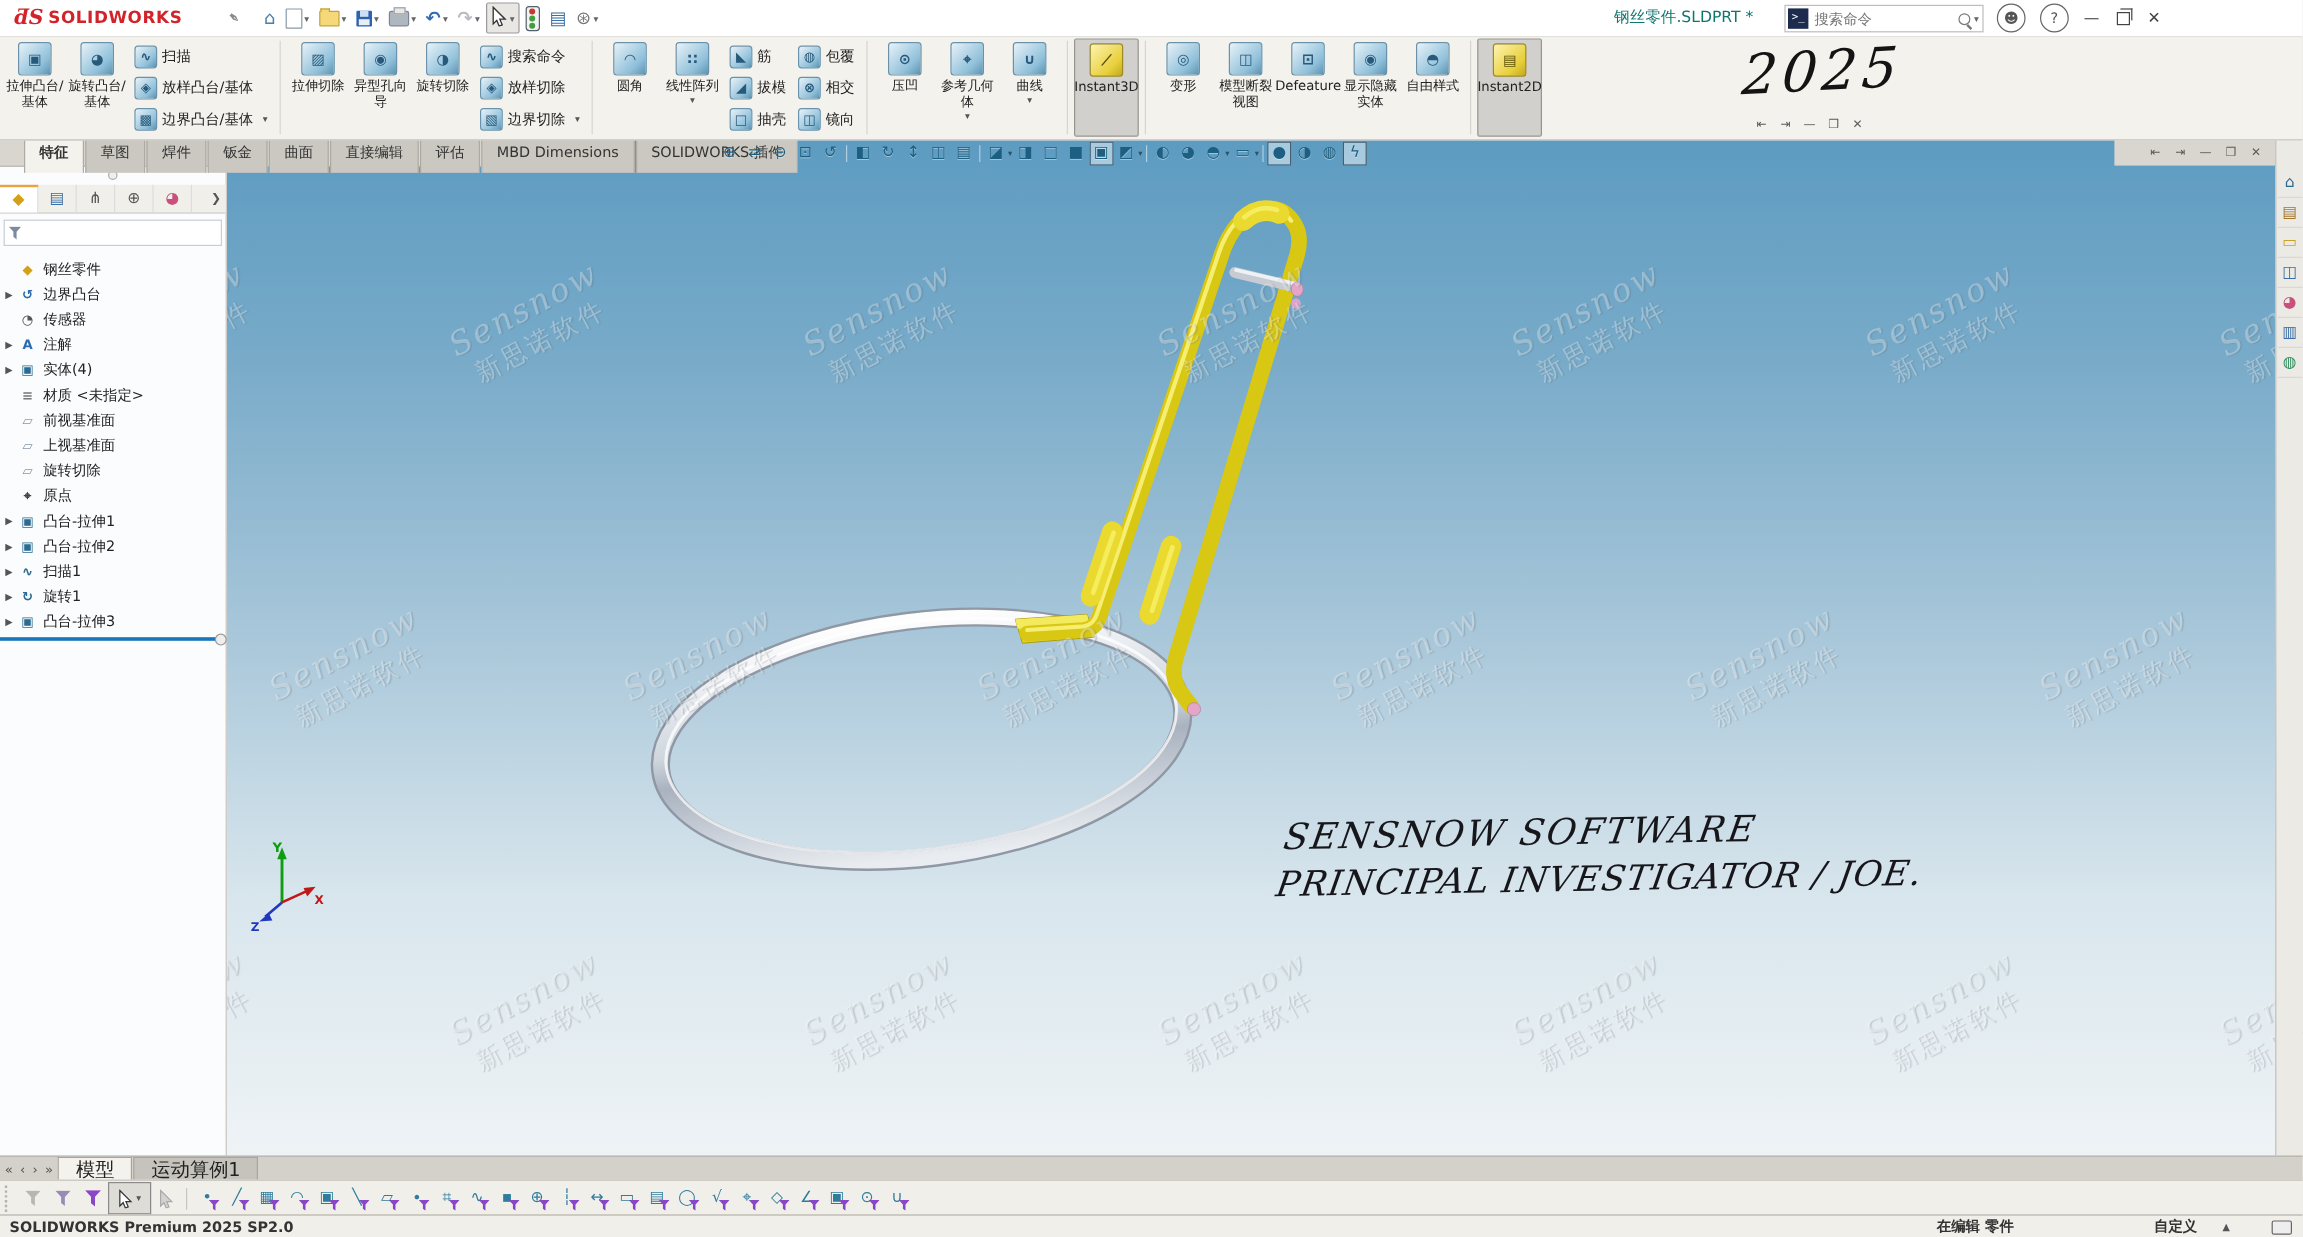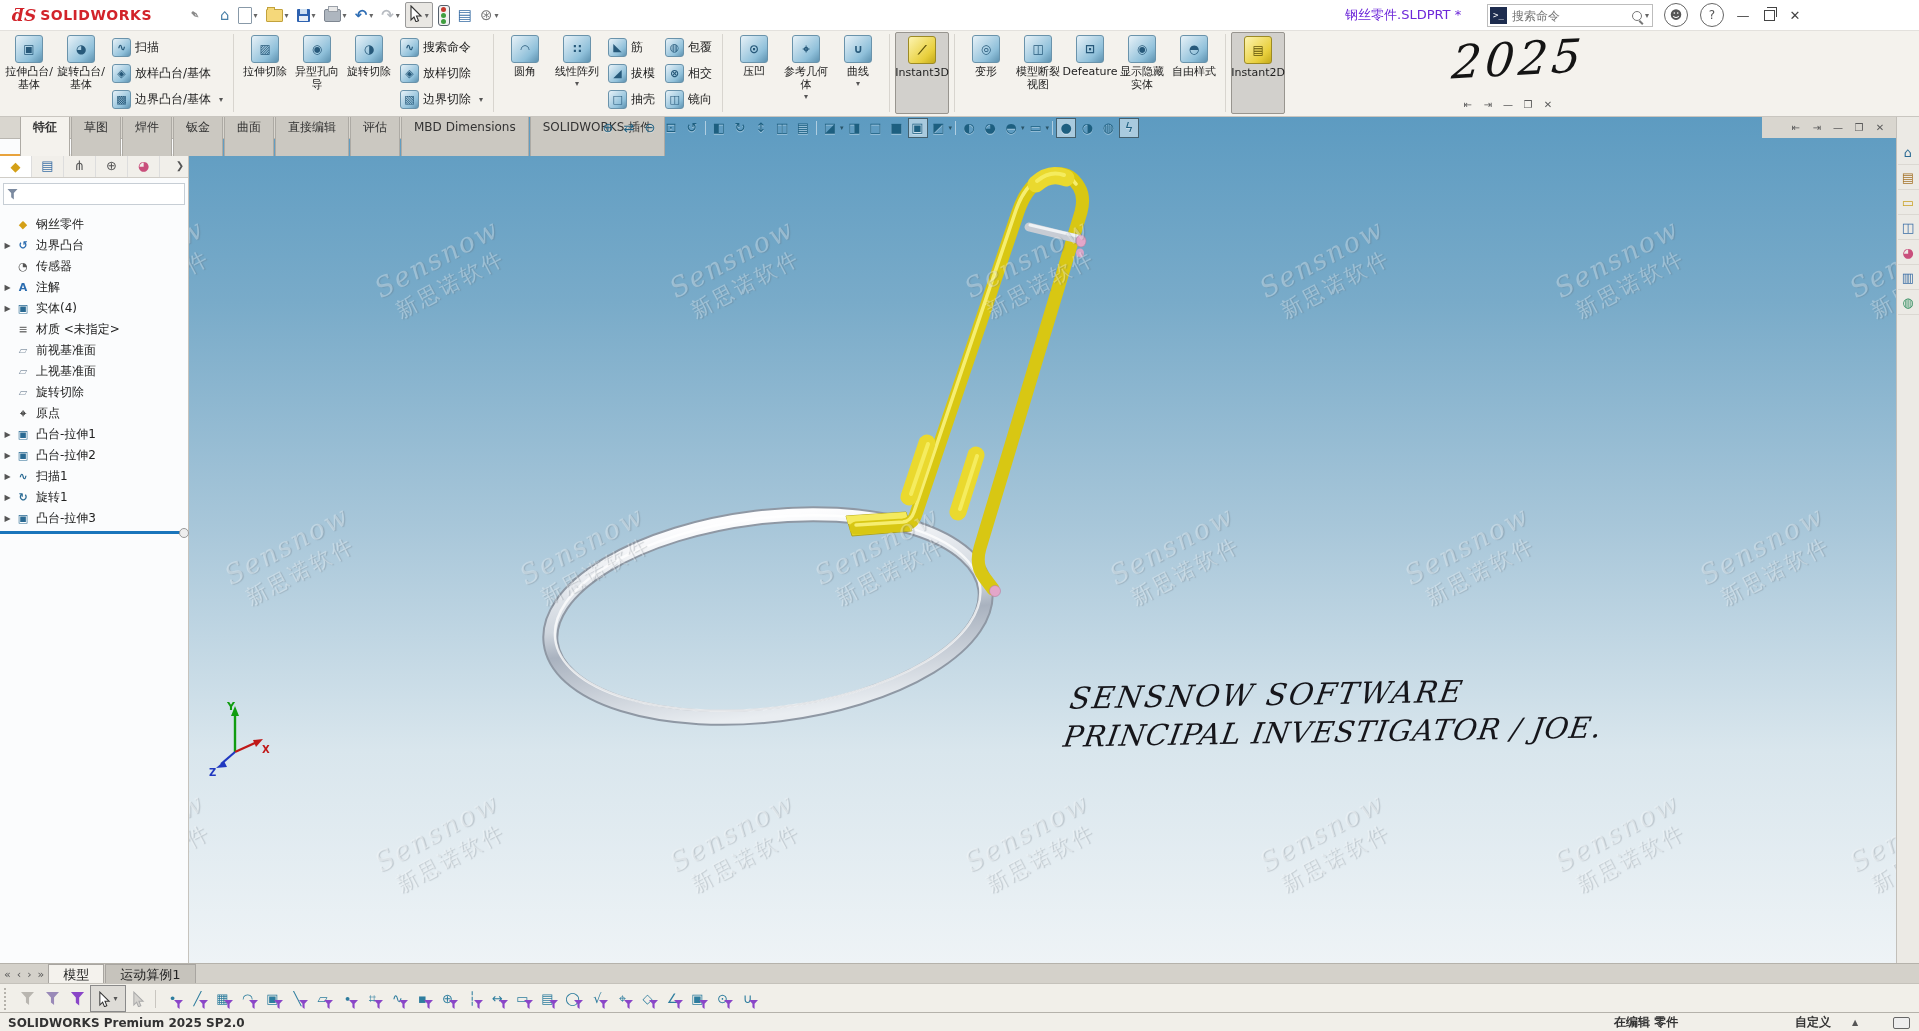--- a/index.html
+++ b/index.html
@@ -25,21 +25,21 @@
   .ic-save{width:13px;height:13px;background:#2e62b0;position:relative;border-radius:1px;}
   .ic-save:before{content:"";position:absolute;left:3px;top:0;width:7px;height:5px;background:#cfe0f2;}
   .ic-save:after{content:"";position:absolute;left:2px;bottom:1px;width:9px;height:5px;background:#e8eef6;}
   .ic-print{width:15px;height:11px;background:#aeb6bf;border:1px solid #7e8691;border-radius:2px;position:relative;}
   .ic-print:before{content:"";position:absolute;left:3px;top:-4px;width:8px;height:4px;background:#e8e8e8;border:1px solid #9aa0a8;}
   .ic-undo{font-size:15px;color:#2e6db4;font-weight:bold;}
   .ic-redo{font-size:15px;color:#b8bcc2;font-weight:bold;}
   .traffic{width:10px;height:19px;border:1px solid #55606c;border-radius:3px;background:#f2f2f2;
            display:flex;flex-direction:column;align-items:center;justify-content:space-evenly;}
   .traffic i{width:5px;height:5px;border-radius:50%;display:block;}
-  #wintitle{position:absolute;left:1345px;top:0;line-height:30px;font-size:13px;color:#6d28d9;}
+  #wintitle{position:absolute;left:1345px;top:0;line-height:30px;font-size:13px;color:#0f766e;}
   #searchbox{position:absolute;left:1487px;top:4px;width:164px;height:21px;border:1px solid #bdbdbd;
              background:#fff;display:flex;align-items:center;}
   .search-cmd-icon{width:17px;height:17px;background:#1d2c4e;color:#fff;font-family:"DejaVu Sans Mono",monospace;
              font-size:9px;line-height:17px;text-align:center;margin:0 3px 0 2px;}
   #searchbox input{flex:1;border:none;outline:none;font-size:12px;color:#444;min-width:0;background:transparent;}
   .mag{width:8px;height:8px;border:1.5px solid #777;border-radius:50%;position:relative;margin-right:3px;}
   .mag:after{content:"";position:absolute;left:7px;top:8px;width:5px;height:1.5px;background:#777;transform:rotate(45deg);transform-origin:0 0;}
   .tb-right{position:absolute;left:1658px;top:0;display:flex;align-items:center;height:30px;}
   .circ-btn{width:22px;height:22px;border:1.5px solid #666;border-radius:50%;margin:0 6px;
             display:flex;align-items:center;justify-content:center;font-size:12px;color:#555;}
@@ -64,21 +64,21 @@
   .rb-srow{display:flex;align-items:center;height:24px;padding:0 3px;border-radius:2px;}
   .rb-srow .chip{width:17px;height:17px;font-size:11px;margin-right:4px;}
   .rb-srow .lbl{font-size:12px;white-space:nowrap;}
   .rb-srow .car{font-size:8px;color:#555;margin-left:8px;}
   #year2025{position:absolute;left:1452px;top:32px;font-family:"DejaVu Serif",serif;font-style:italic;
             font-size:46px;color:#141414;transform:rotate(-3deg) skewX(-8deg);letter-spacing:4px;z-index:31;}
   #ribcorner{position:absolute;left:1462px;top:99px;display:flex;gap:8px;z-index:32;}
   .mini-ctl{font-size:10px;color:#5a5a5a;width:12px;text-align:center;}
   
   #tabsbg{position:absolute;left:0;top:116px;width:518px;height:22px;background:#d9d6cf;border-bottom:1px solid #b9b6b0;z-index:21;}
-  #cmdtabs{position:absolute;left:6px;top:116px;height:40px;display:flex;z-index:22;padding-left:14px;}
+  #cmdtabs{position:absolute;left:6px;top:116px;height:28px;display:flex;z-index:22;padding-left:14px;}
   .cmdtab{padding:0 12px;line-height:21px;font-size:12px;color:#333;background:#cbc8c1;
           border:1px solid #adaaa4;border-bottom:none;margin-right:1px;}
   .cmdtab.active{background:#f4f2ed;font-weight:bold;}
   #docctrl-bg{position:absolute;left:1762px;top:116px;width:134px;height:22px;background:#d9d6cf;z-index:21;
               display:flex;align-items:center;justify-content:flex-end;gap:9px;padding-right:10px;box-sizing:border-box;}
   
   #headsup{position:absolute;left:598px;top:117px;height:21px;display:flex;align-items:center;gap:1px;z-index:25;}
   .hu-btn{width:20px;height:20px;display:flex;align-items:center;justify-content:center;
           font-size:13px;color:#1d5f80;text-shadow:0 1px 0 rgba(255,255,255,.4);}
   .hu-btn.active{border:1px solid #44606e;background:rgba(230,240,246,.55);box-sizing:border-box;}
@@ -113,21 +113,21 @@
   #signature .sig2{font-size:29px;letter-spacing:1px;margin-top:4px;}
   #triad{position:absolute;left:18px;top:582px;z-index:13;}
   
   #taskpane{position:absolute;right:0;top:116px;width:23px;height:847px;background:#eceae5;
             border-left:1px solid #c2bfb9;z-index:22;display:flex;flex-direction:column;align-items:center;padding-top:24px;box-sizing:border-box;}
   .tp-btn{width:21px;height:24px;display:flex;align-items:center;justify-content:center;font-size:13px;border-bottom:1px solid #dbd8d2;}
   
   #bottomtabs{position:absolute;left:0;top:963px;width:1919px;height:20px;background:#d4d1ca;
               border-top:1px solid #b5b2ab;display:flex;align-items:flex-end;z-index:30;}
   .bt-nav{display:flex;align-items:center;height:20px;padding:0 4px;gap:6px;color:#555;font-size:11px;}
-  .btab{padding:0 14px;line-height:19px;font-size:13px;background:#c6c3bc;border:1px solid #a8a5a0;border-bottom:none;margin-right:1px;}
+  .btab{padding:0 14px;line-height:19px;font-size:16px;background:#c6c3bc;border:1px solid #a8a5a0;border-bottom:none;margin-right:1px;}
   .btab.active{background:#f4f2ed;}
   #filterbar{position:absolute;left:0;top:983px;width:1919px;height:29px;background:#f1efe9;
              border-top:1px solid #c5c2bb;display:flex;align-items:center;z-index:30;}
   .fb-grip{width:5px;height:22px;margin:0 4px;border-left:2px dotted #b5b2ab;}
   .fb-btn{width:25px;height:25px;display:flex;align-items:center;justify-content:center;position:relative;}
   .fb-glyph{font-size:13px;color:#2e7d9e;}
   .fb-funnel{position:absolute;right:2px;bottom:2px;width:9px;height:9px;background:#8a46c8;
              clip-path:polygon(0 0,100% 0,62% 42%,62% 100%,38% 80%,38% 42%);}
   .fb-sep{width:1px;height:18px;background:#c9c6c0;margin:0 4px;}
   .fb-sel{border:1px solid #8a8a8a;background:#dedcd7;width:34px;}

